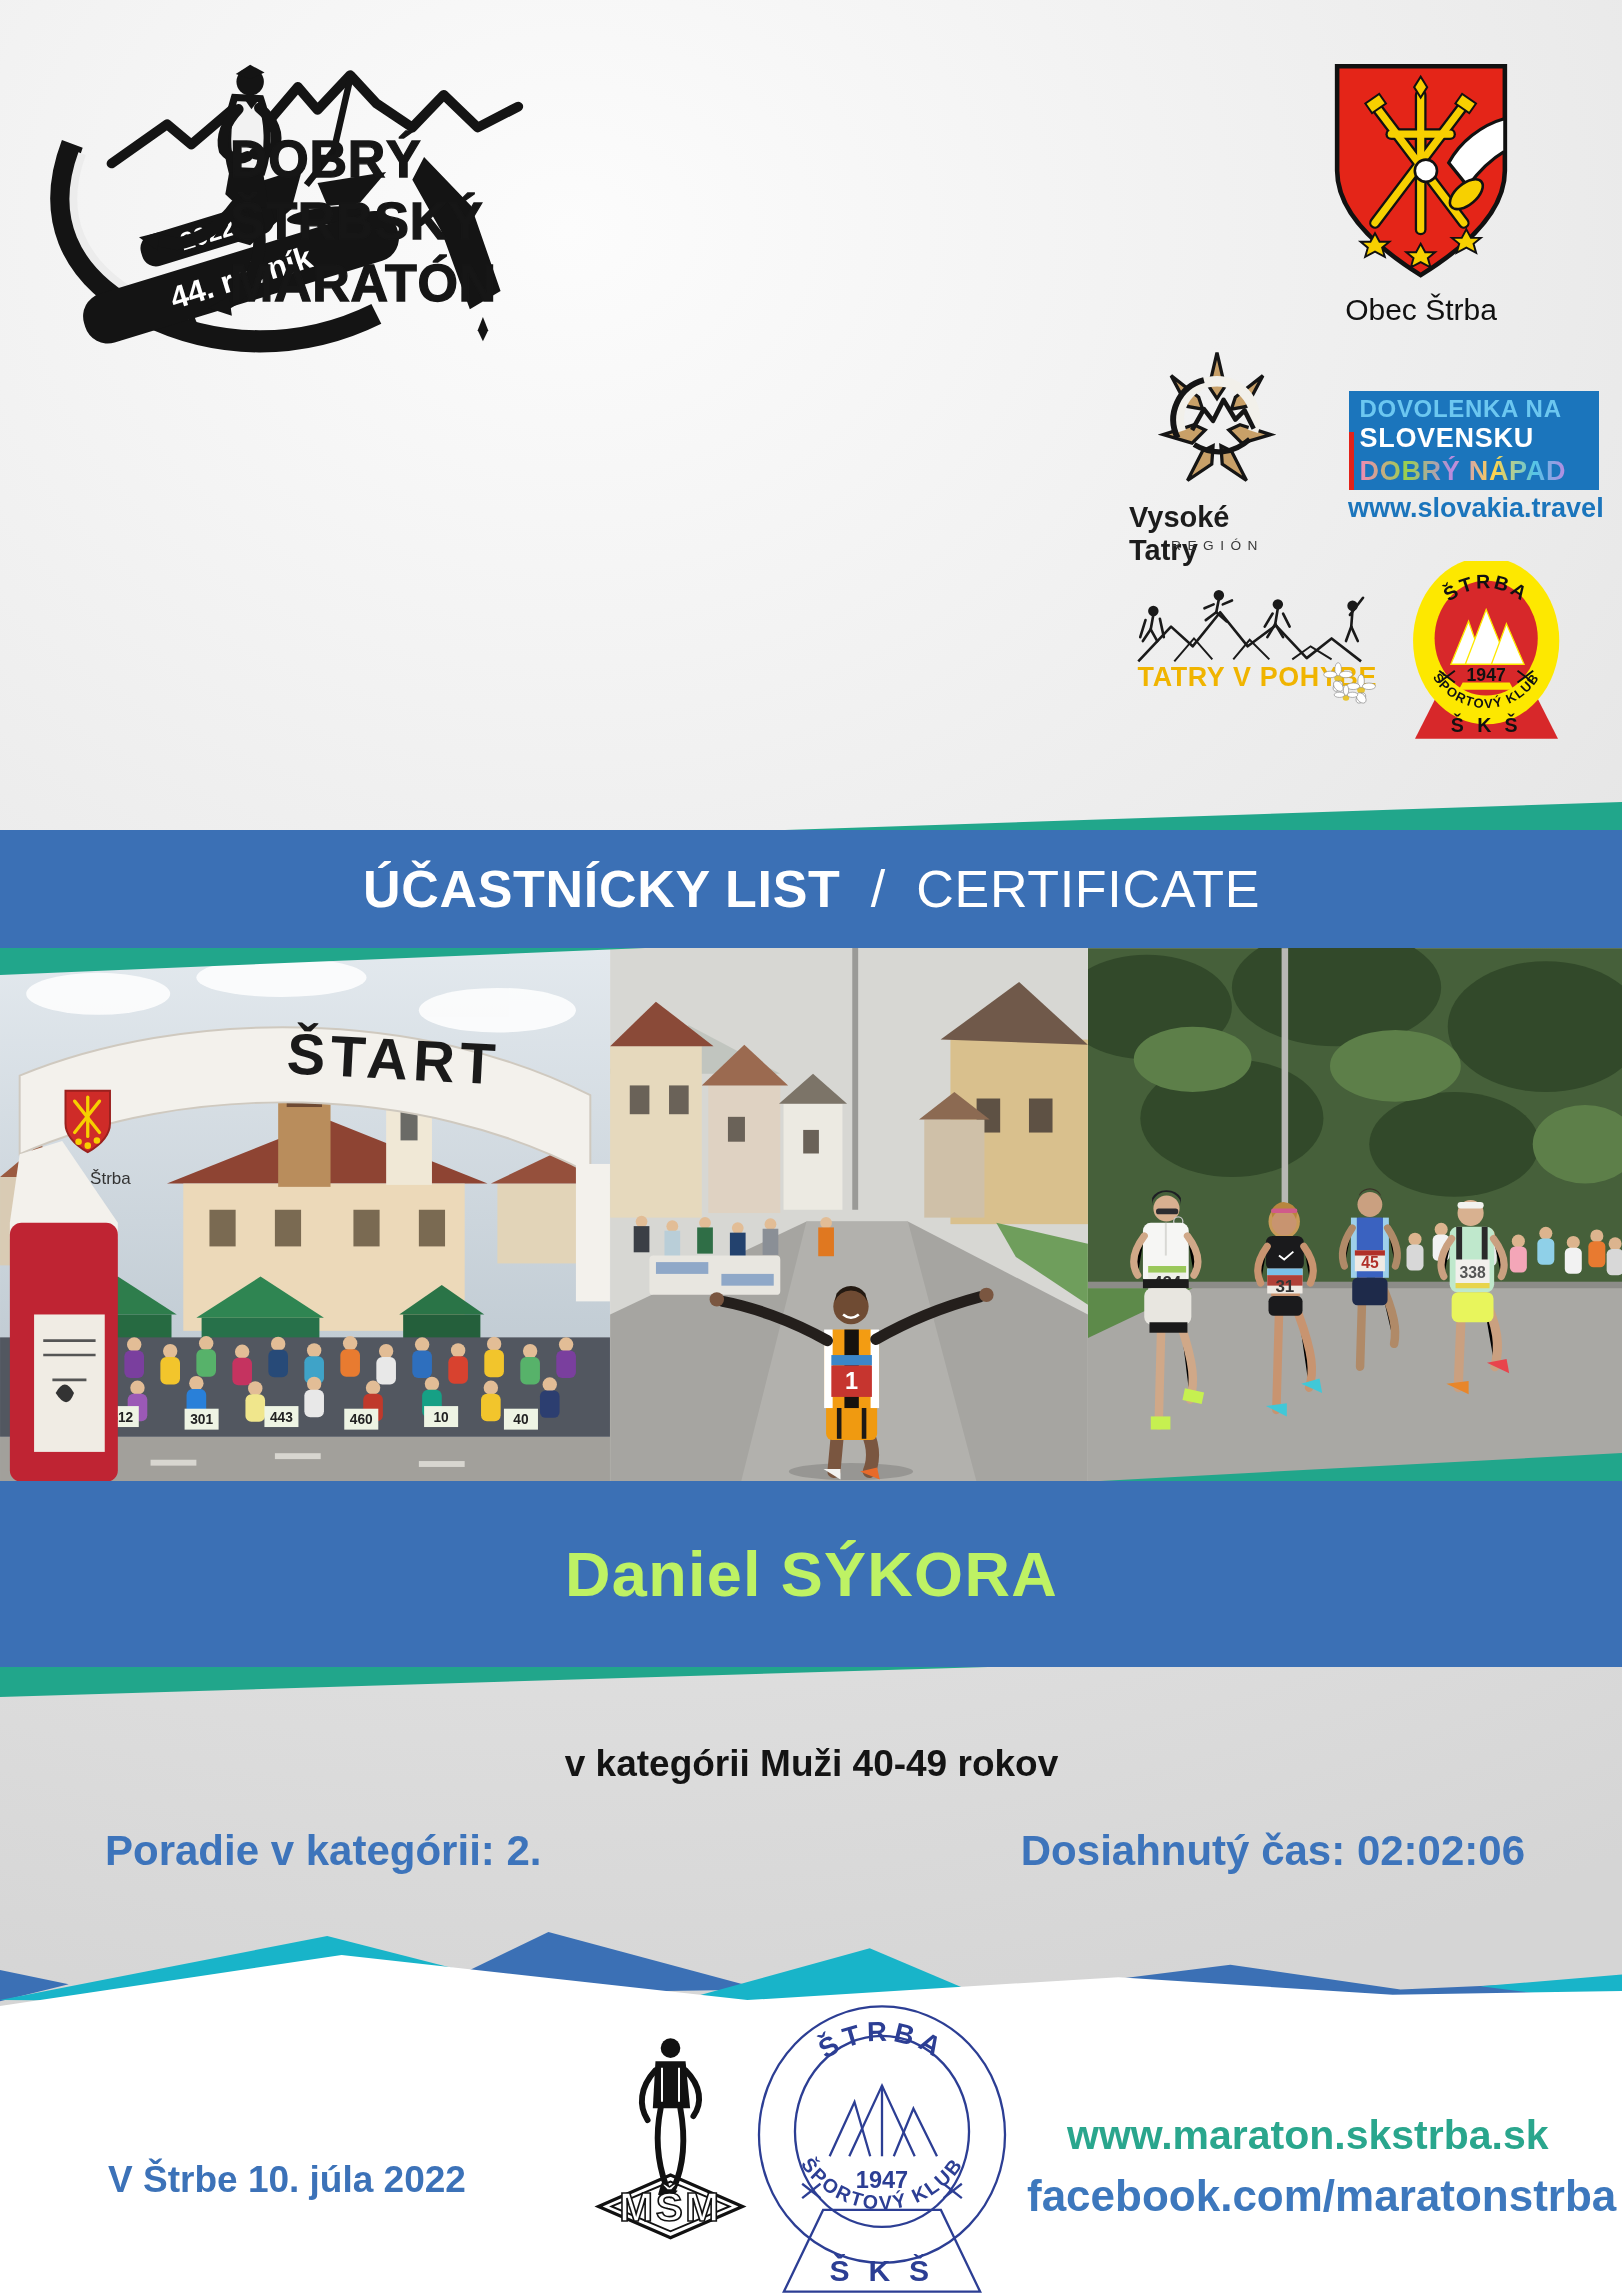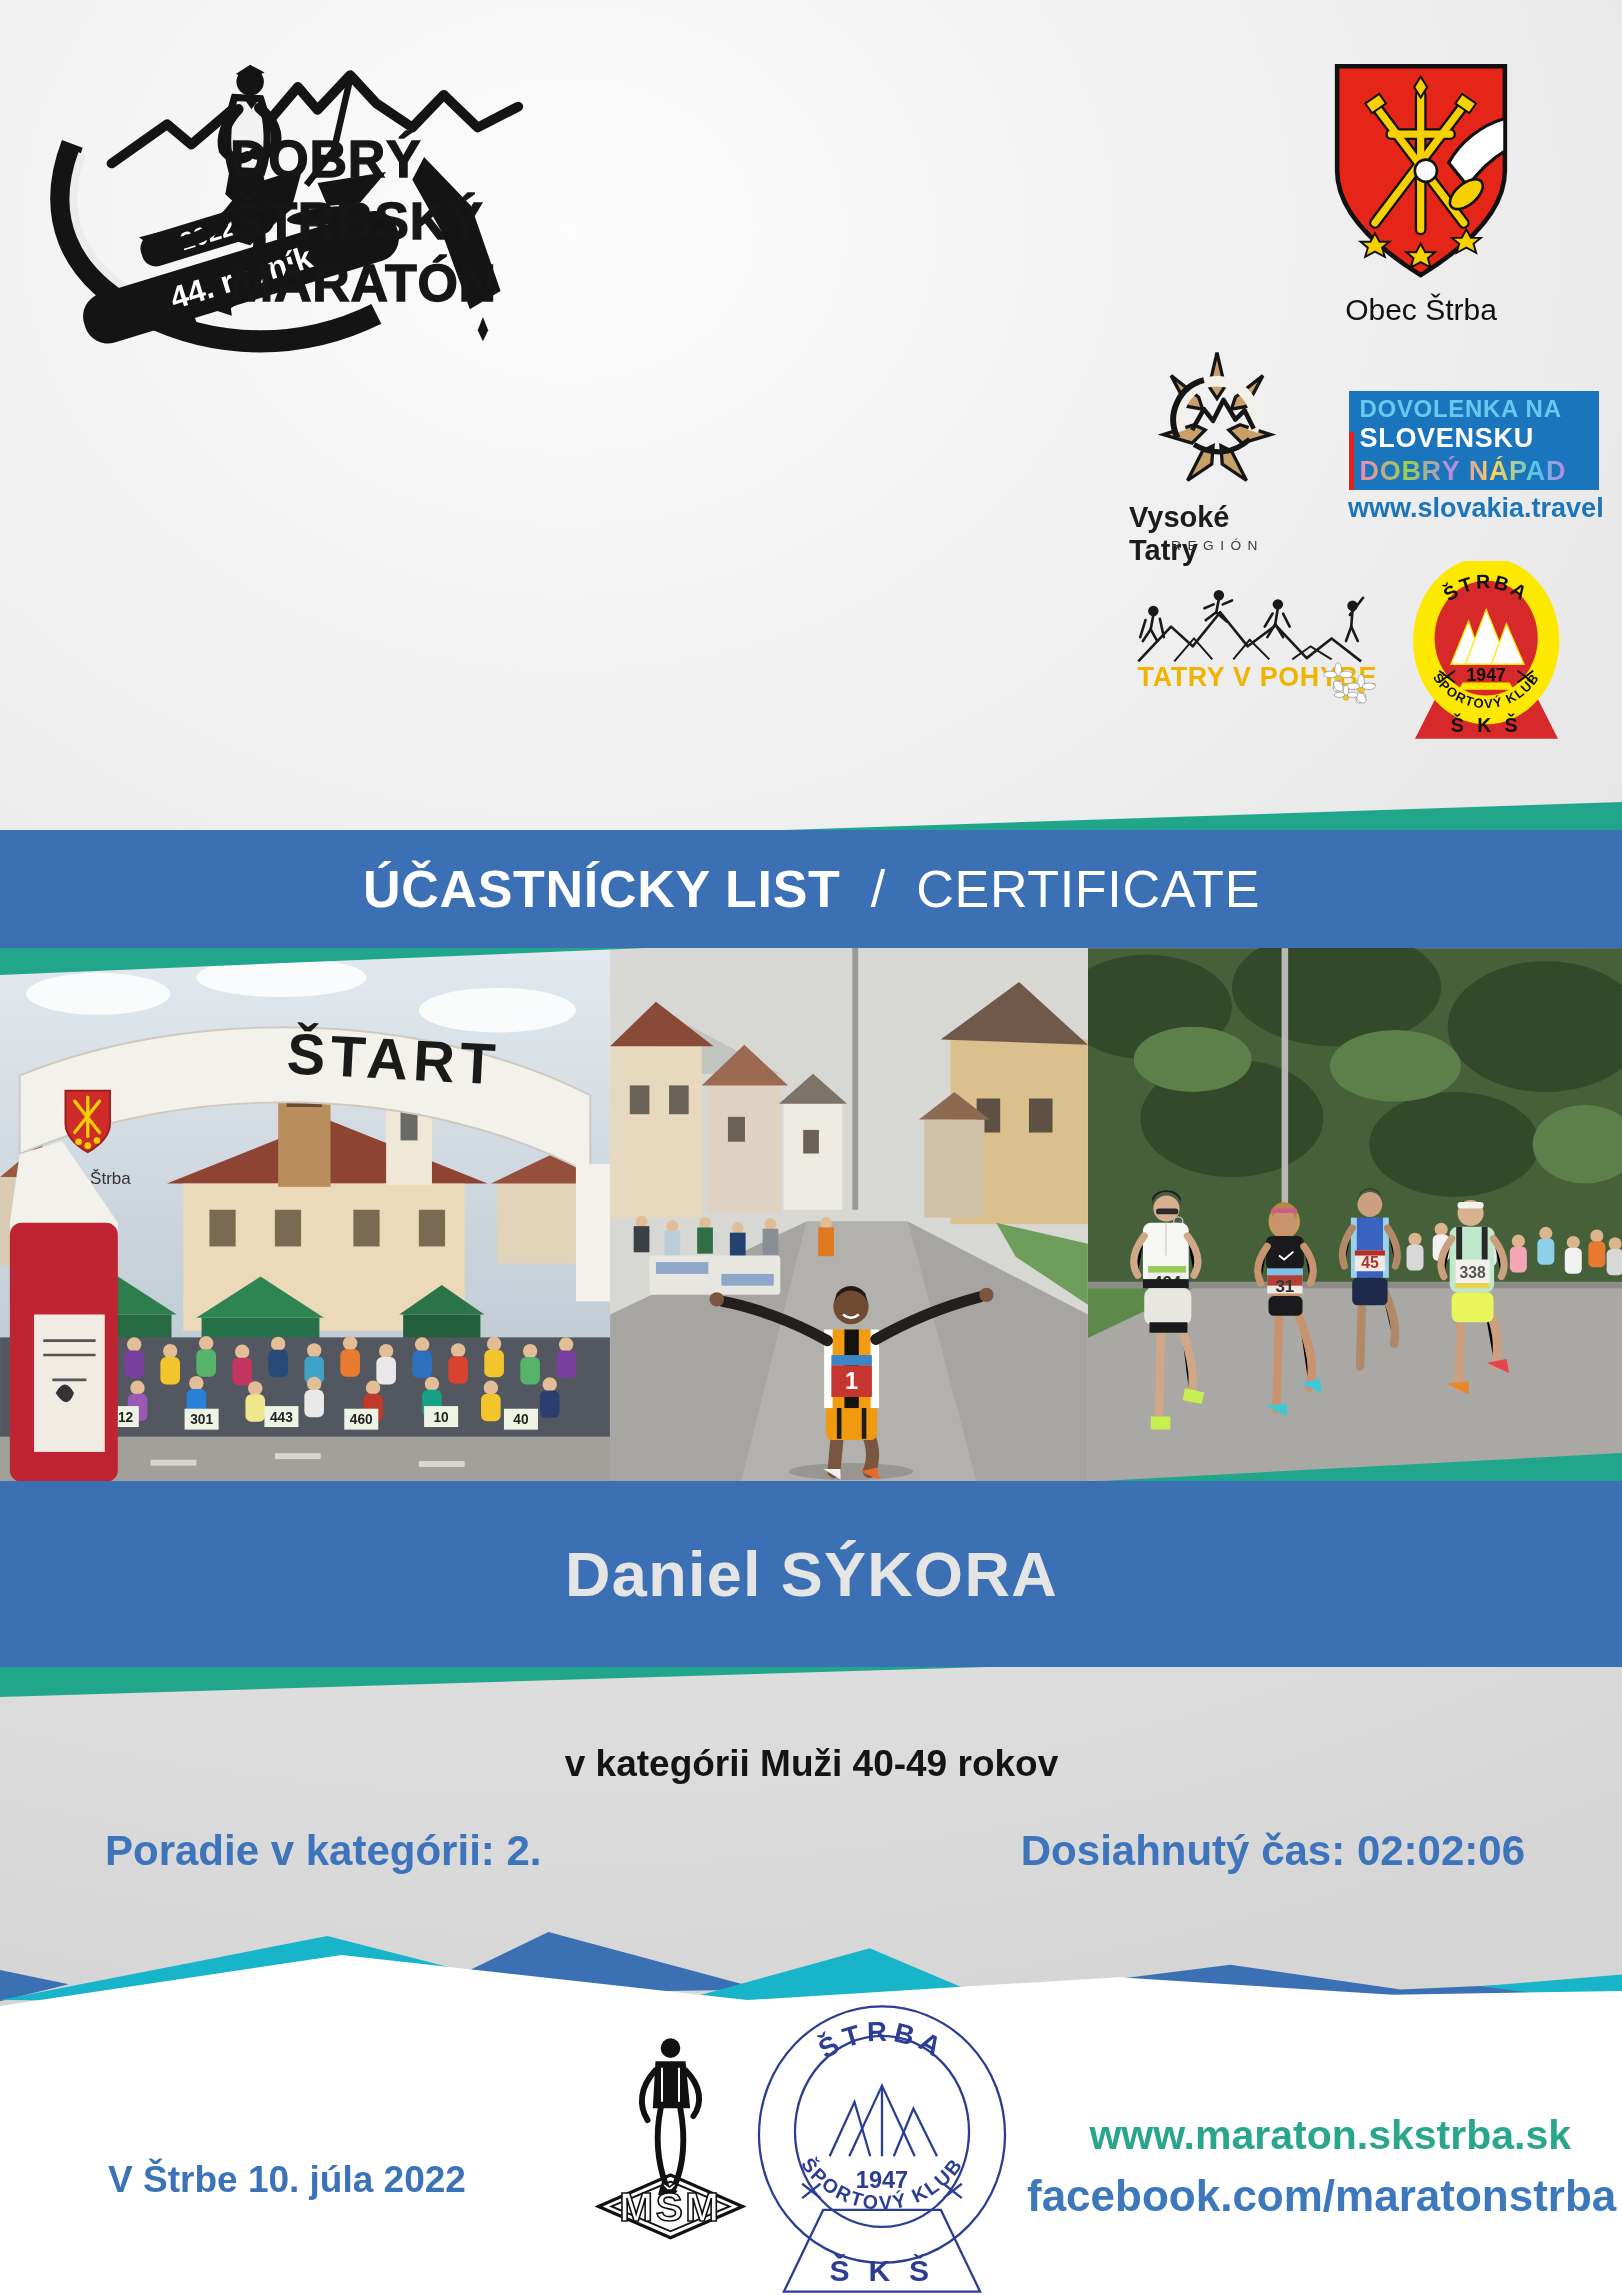--- a/index.html
+++ b/index.html
@@ -9,35 +9,35 @@
     font-family:"Liberation Sans", sans-serif;
   }
   .abs{position:absolute;}
   svg{display:block;font-family:"Liberation Sans",sans-serif;}
   .title-line{font-size:52px;font-weight:700;color:#161616;line-height:62px;letter-spacing:0.7px;-webkit-text-stroke:1.3px #161616;}
   .band{background:#3b70b5;}
   .wedge{background:#21a68b;}
   .band-text{color:#fff;font-size:52px;letter-spacing:0.7px;white-space:nowrap;}
   .band-text .bold{font-weight:700;margin-top:36px;}
   .band-text .thin{font-weight:400;}
-  .name-text{color:#e5e5e5;font-size:63px;font-weight:700;letter-spacing:1.3px;white-space:nowrap;}
+  .name-text{color:#bef264;font-size:63px;font-weight:700;letter-spacing:1.3px;white-space:nowrap;}
   .summary{width:1623px;text-align:center;color:#141414;font-size:37px;font-weight:600;}
   .result-line{color:#3d74bb;font-size:42px;font-weight:600;white-space:nowrap;}
   .obec-label{font-size:30px;color:#111;text-align:center;}
   .vt-name{font-size:29px;font-weight:700;color:#1c1c1c;text-align:left;}
   .vt-region{font-size:13.7px;letter-spacing:6.5px;color:#3a3a3a;text-align:center;font-weight:400;}
   .sk-box{background:#1b75bc;}
   .sk-line1{color:#6cc7f0;font-size:24px;font-weight:700;letter-spacing:0.7px;}
   .sk-line2{color:#ffffff;font-size:27px;font-weight:700;letter-spacing:0.7px;}
   .sk-line3{font-size:27px;font-weight:700;letter-spacing:0.7px;
     background:linear-gradient(90deg,#f08ab4 0%,#9ad04e 22%,#b98ae0 45%,#ffd34d 65%,#52c5e8 85%,#b98ae0 100%);
     -webkit-background-clip:text;background-clip:text;color:transparent;}
   .sk-url{color:#1b75bc;font-size:27px;font-weight:600;text-align:center;}
   .place-date{color:#3c72b8;font-size:37px;font-weight:700;text-align:center;white-space:nowrap;}
-  .link-teal{color:#2aa68d;font-size:41px;font-weight:700;text-align:right;white-space:nowrap;}
+  .link-teal{color:#2aa68d;font-size:41px;font-weight:700;text-align:left;white-space:nowrap;}
   .link-blue{color:#3d78bd;font-size:44px;font-weight:700;text-align:center;white-space:nowrap;}
 </style>
 </head>
 <body>
 
 <div class="poster">
 
   <svg class="abs" style="left:19.6px;top:16.4px" width="510" height="393" viewBox="0 0 780 600">
     <path d="M140,225 L225,165 L262,196 L330,138 L368,175 L425,108 L455,143 L505,90 L545,133 L600,170 L648,120 L700,170 L762,138" fill="none" stroke="#141414" stroke-width="15" stroke-linejoin="round" stroke-linecap="round"></path>
     <path d="M505,95 L480,205 L438,258" fill="none" stroke="#141414" stroke-width="10" fill-rule="evenodd"></path>

